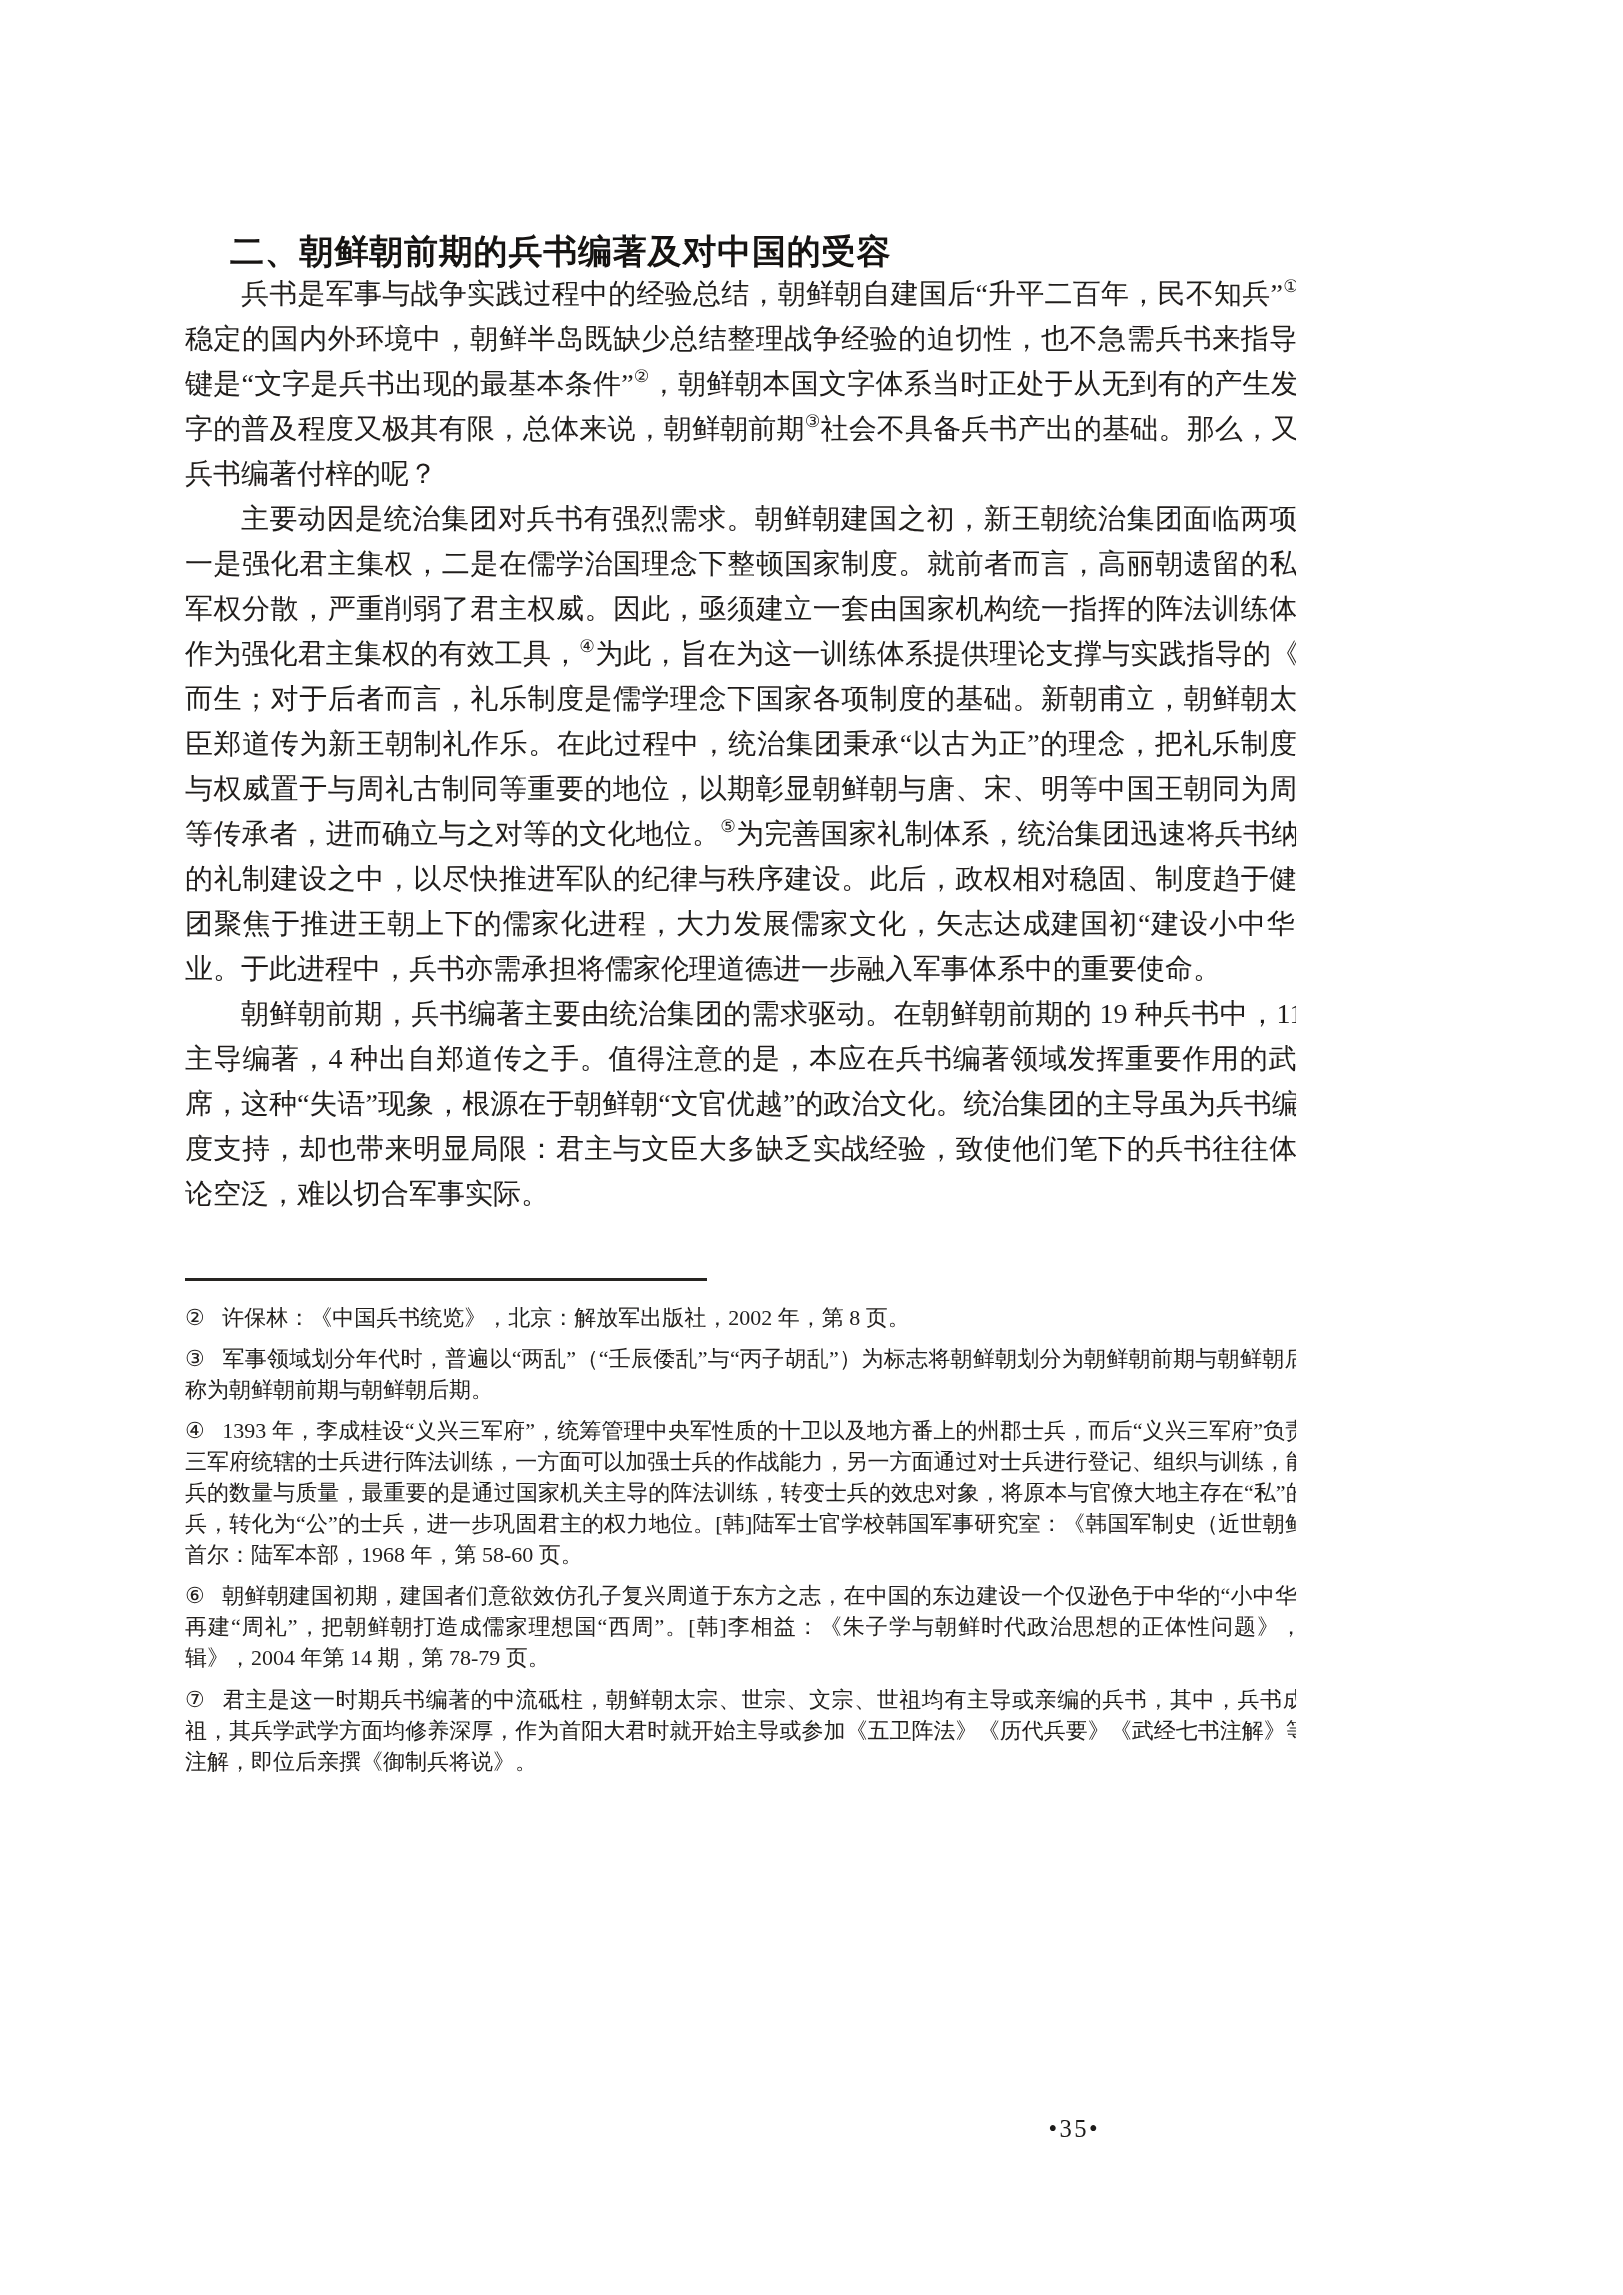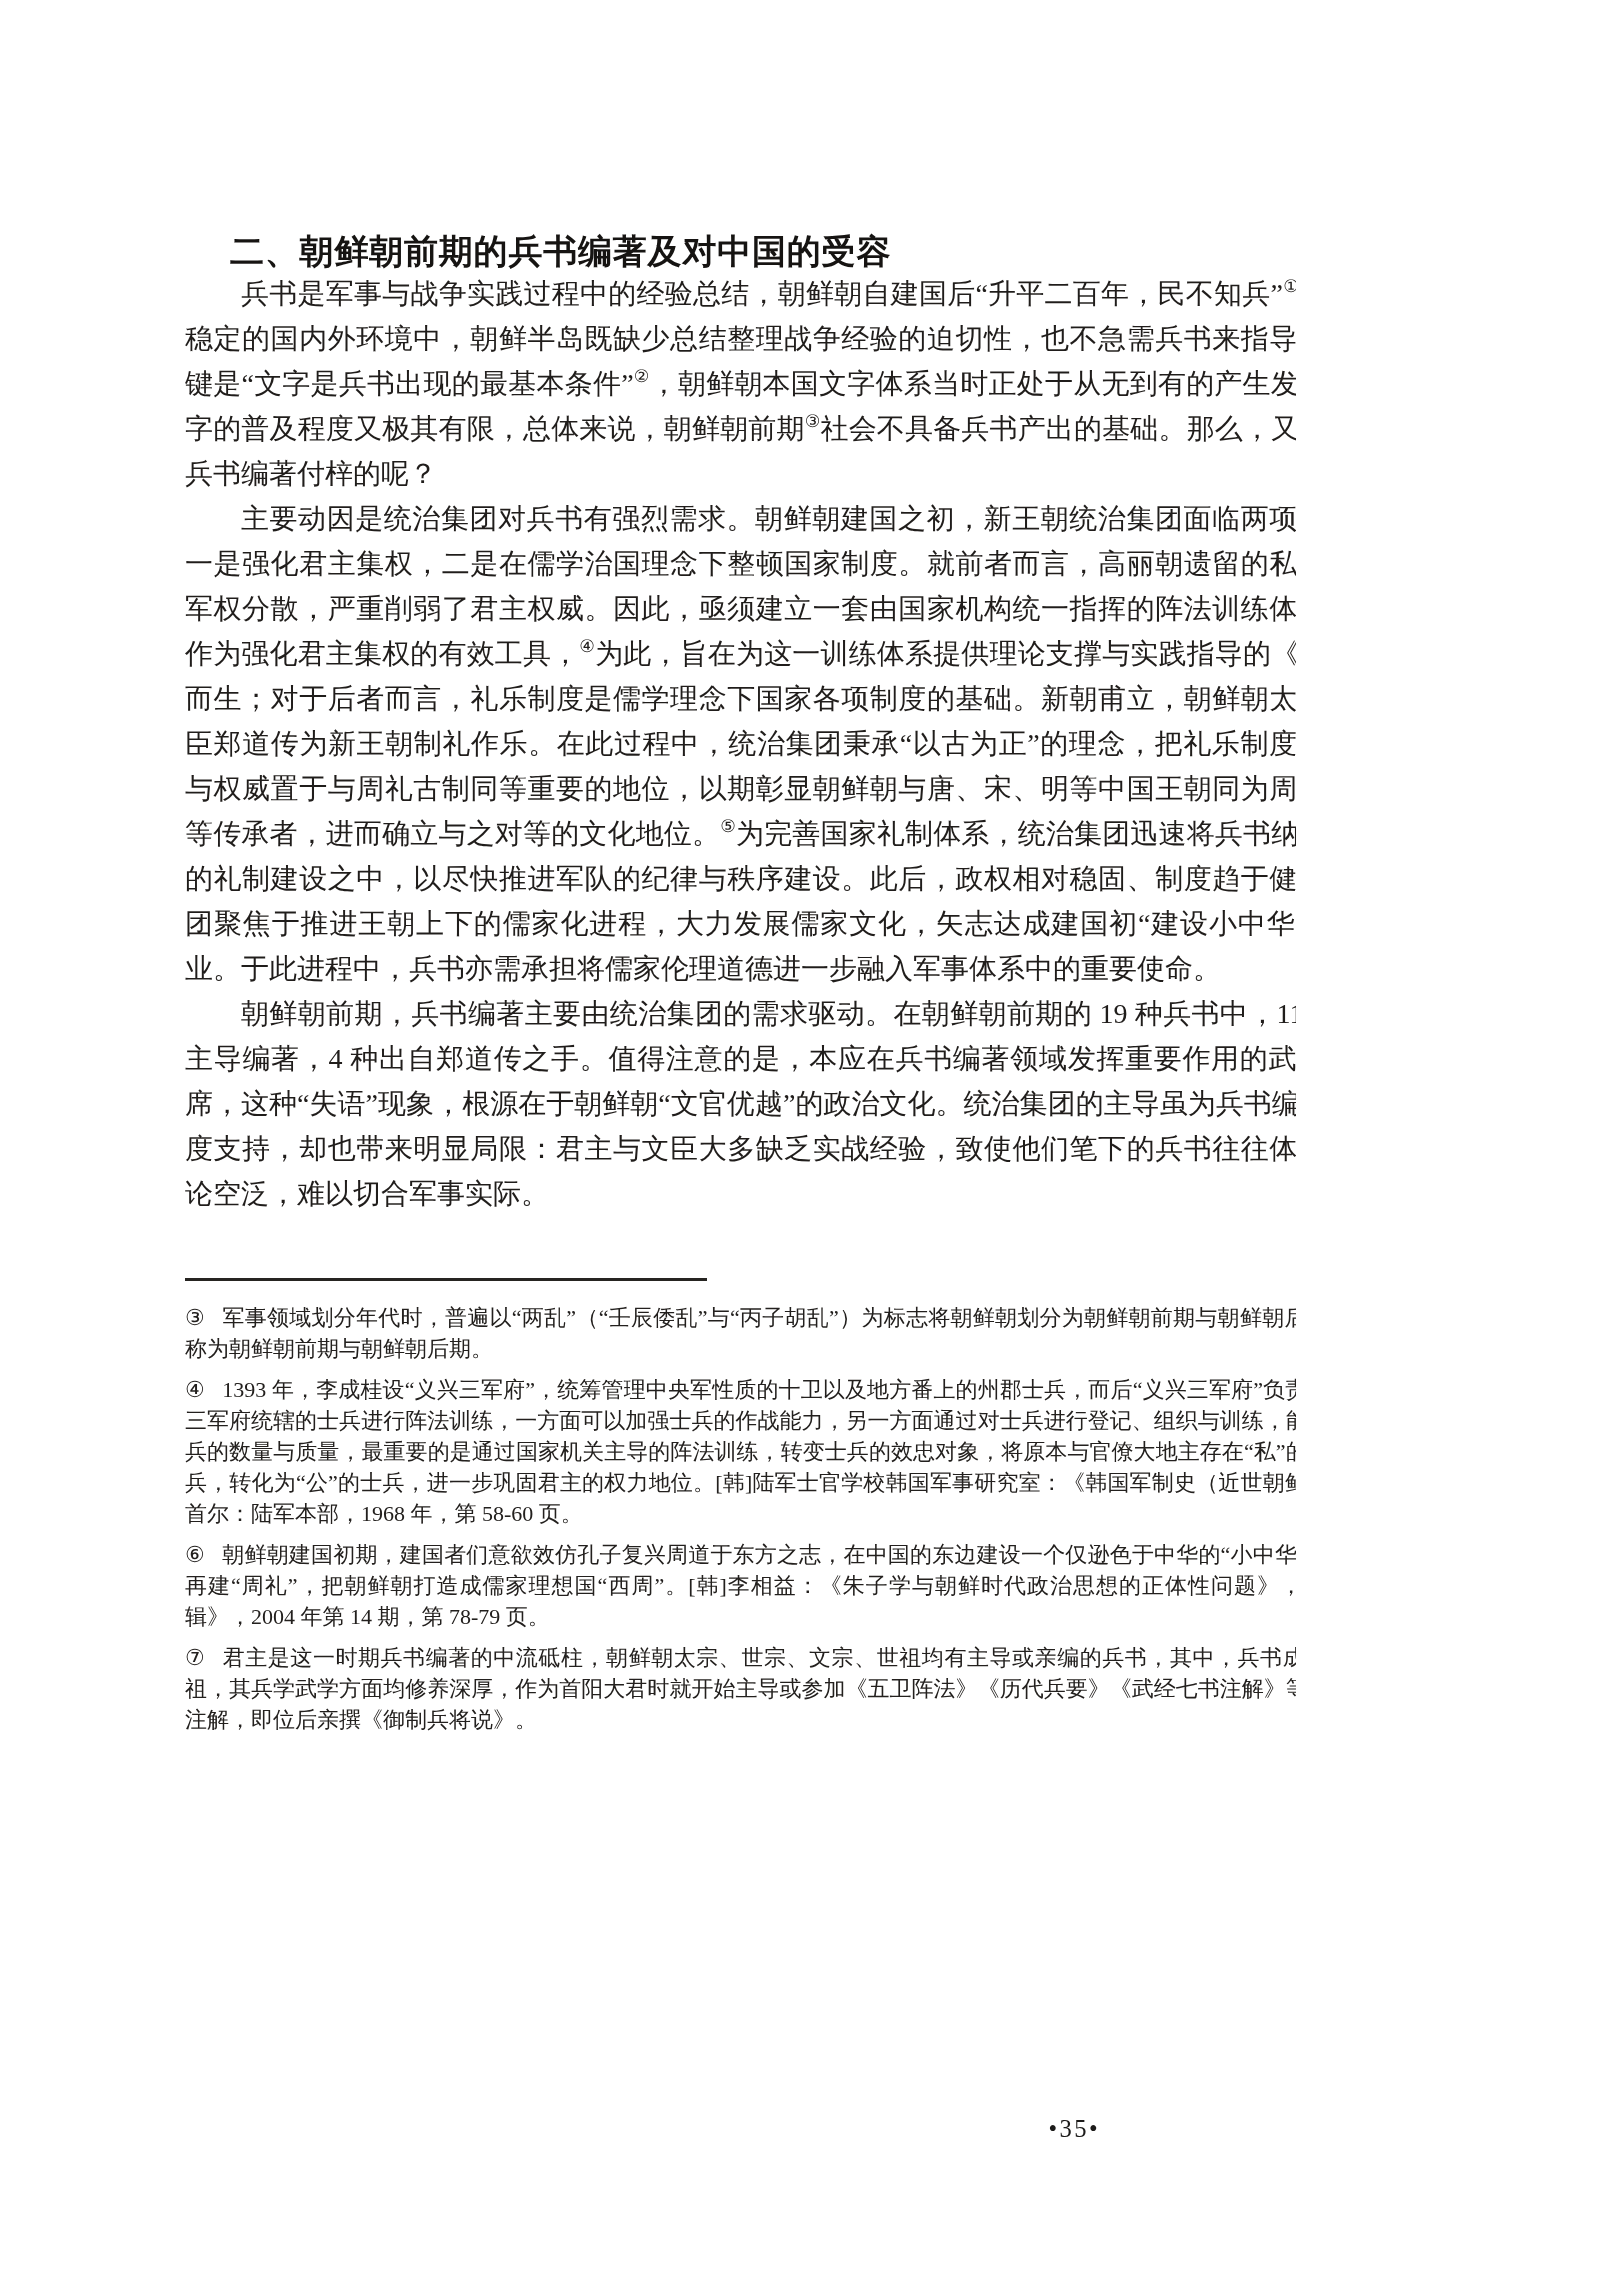--- a/index.html
+++ b/index.html
@@ -83,20 +83,21 @@
 <div class="page">
   <div class="content">
     <h1 class="heading">二、朝鲜朝前期的兵书编著及对中国的受容</h1>
     <div class="body-paragraphs" id="body-paragraphs">
         <p class="body-para">兵书是军事与战争实践过程中的经验总结，朝鲜朝自建国后“升平二百年，民不知兵”<sup class="fn-ref">①</sup>，在此种较稳定的国内外环境中，朝鲜半岛既缺少总结整理战争经验的迫切性，也不急需兵书来指导新战争。关键是“文字是兵书出现的最基本条件”<sup class="fn-ref">②</sup>，朝鲜朝本国文字体系当时正处于从无到有的产生发展阶段，汉字的普及程度又极其有限，总体来说，朝鲜朝前期<sup class="fn-ref">③</sup>社会不具备兵书产出的基础。那么，又是什么推动兵书编著付梓的呢？</p>
         <p class="body-para">主要动因是统治集团对兵书有强烈需求。朝鲜朝建国之初，新王朝统治集团面临两项核心任务：一是强化君主集权，二是在儒学治国理念下整顿国家制度。就前者而言，高丽朝遗留的私兵制度导致军权分散，严重削弱了君主权威。因此，亟须建立一套由国家机构统一指挥的阵法训练体系，并将其作为强化君主集权的有效工具，<sup class="fn-ref">④</sup>为此，旨在为这一训练体系提供理论支撑与实践指导的《阵法》应运而生；对于后者而言，礼乐制度是儒学理念下国家各项制度的基础。新朝甫立，朝鲜朝太祖便重用儒臣郑道传为新王朝制礼作乐。在此过程中，统治集团秉承“以古为正”的理念，把礼乐制度的终极依据与权威置于与周礼古制同等重要的地位，以期彰显朝鲜朝与唐、宋、明等中国王朝同为周礼古制的平等传承者，进而确立与之对等的文化地位。<sup class="fn-ref">⑤</sup>为完善国家礼制体系，统治集团迅速将兵书纳入军事领域的礼制建设之中，以尽快推进军队的纪律与秩序建设。此后，政权相对稳固、制度趋于健全，统治集团聚焦于推进王朝上下的儒家化进程，大力发展儒家文化，矢志达成建国初“建设小中华”<sup class="fn-ref">⑥</sup>的宏图伟业。于此进程中，兵书亦需承担将儒家伦理道德进一步融入军事体系中的重要使命。</p>
         <p class="body-para">朝鲜朝前期，兵书编著主要由统治集团的需求驱动。在朝鲜朝前期的 19 种兵书中，11 种<sup class="fn-ref">⑦</sup>由君主主导编著，4 种出自郑道传之手。值得注意的是，本应在兵书编著领域发挥重要作用的武人却明显缺席，这种“失语”现象，根源在于朝鲜朝“文官优越”的政治文化。统治集团的主导虽为兵书编著提供了制度支持，却也带来明显局限：君主与文臣大多缺乏实战经验，致使他们笔下的兵书往往体系庞杂，理论空泛，难以切合军事实际。</p>
       </div>
     <div class="footnote-separator"></div>
     <div class="footnotes" id="footnotes-list">
+        <div class="footnote"><span class="fn-marker">②</span>许保林：《中国兵书统览》，北京：解放军出版社，2002 年，第 8 页。</div>
         <div class="footnote"><span class="fn-marker">③</span>军事领域划分年代时，普遍以“两乱”（“壬辰倭乱”与“丙子胡乱”）为标志将朝鲜朝划分为朝鲜朝前期与朝鲜朝后期，本文中亦称为朝鲜朝前期与朝鲜朝后期。</div>
         <div class="footnote"><span class="fn-marker">④</span>1393 年，李成桂设“义兴三军府”，统筹管理中央军性质的十卫以及地方番上的州郡士兵，而后“义兴三军府”负责人郑道传召集三军府统辖的士兵进行阵法训练，一方面可以加强士兵的作战能力，另一方面通过对士兵进行登记、组织与训练，能够准确了解私兵的数量与质量，最重要的是通过国家机关主导的阵法训练，转变士兵的效忠对象，将原本与官僚大地主存在“私”的领属关系的士兵，转化为“公”的士兵，进一步巩固君主的权力地位。[韩]陆军士官学校韩国军事研究室：《韩国军制史（近世朝鲜前期篇）》，首尔：陆军本部，1968 年，第 58-60 页。</div>
         <div class="footnote"><span class="fn-marker">⑥</span>朝鲜朝建国初期，建国者们意欲效仿孔子复兴周道于东方之志，在中国的东边建设一个仅逊色于中华的“小中华”政权，即通过再建“周礼”，把朝鲜朝打造成儒家理想国“西周”。[韩]李相益：《朱子学与朝鲜时代政治思想的正体性问题》，《韩国哲学论辑》，2004 年第 14 期，第 78-79 页。</div>
         <div class="footnote"><span class="fn-marker">⑦</span>君主是这一时期兵书编著的中流砥柱，朝鲜朝太宗、世宗、文宗、世祖均有主导或亲编的兵书，其中，兵书成果最多的为世祖，其兵学武学方面均修养深厚，作为首阳大君时就开始主导或参加《五卫阵法》《历代兵要》《武经七书注解》等兵书的编著或注解，即位后亲撰《御制兵将说》。</div>
       </div>
   </div>
   <div class="page-number">•35•</div>
 </div>
 
 

